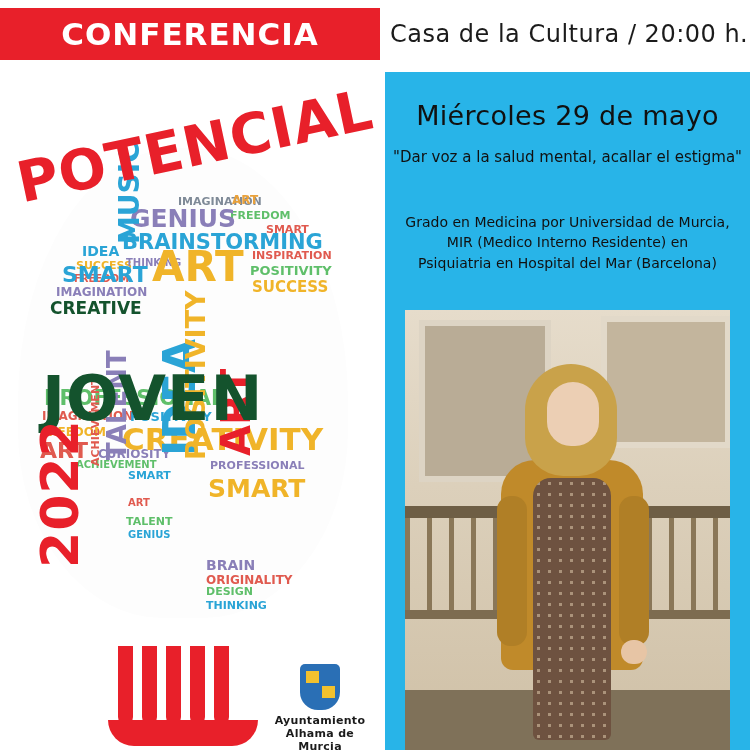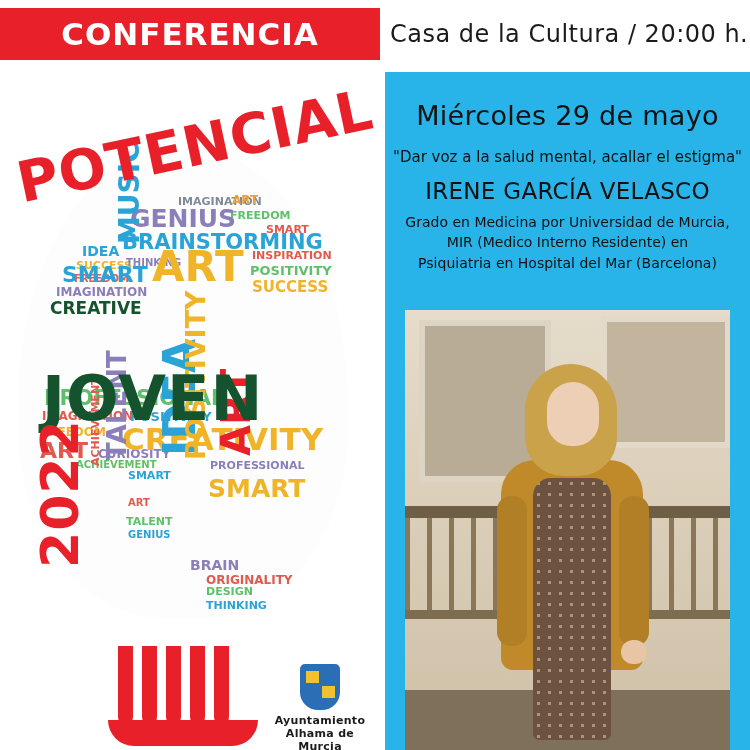--- a/index.html
+++ b/index.html
@@ -345,21 +345,21 @@
     <div class="wc" style="left:128px;top:402px;font-size:11px;color:#2aa4d6;">SMART</div>
     <div class="wc" style="left:90px;top:398px;font-size:11px;color:#e05a4f;transform:rotate(-90deg);transform-origin:left top;">ACHIEVEMENT</div>
     <div class="wc" style="left:158px;top:388px;font-size:44px;color:#2aa4d6;transform:rotate(-90deg);transform-origin:left top;">IDEA</div>
     <div class="wc" style="left:216px;top:388px;font-size:40px;color:#e8202a;transform:rotate(-90deg);transform-origin:left top;">ART</div>
     <div class="wc" style="left:210px;top:392px;font-size:11px;color:#8a7fb8;">PROFESSIONAL</div>
     <div class="wc" style="left:208px;top:408px;font-size:25px;color:#f0b429;">SMART</div>
     <div class="wc" style="left:182px;top:392px;font-size:27px;color:#f0b429;transform:rotate(-90deg);transform-origin:left top;">POSITIVITY</div>
     <div class="wc" style="left:128px;top:430px;font-size:10px;color:#e05a4f;">ART</div>
     <div class="wc" style="left:126px;top:448px;font-size:11px;color:#5fbf6a;">TALENT</div>
     <div class="wc" style="left:128px;top:462px;font-size:10px;color:#2aa4d6;">GENIUS</div>
-    <div class="wc" style="left:190px;top:490px;font-size:14px;color:#8a7fb8;">BRAIN</div>
+    <div class="wc" style="left:206px;top:490px;font-size:14px;color:#8a7fb8;">BRAIN</div>
     <div class="wc" style="left:206px;top:506px;font-size:12px;color:#e05a4f;">ORIGINALITY</div>
     <div class="wc" style="left:206px;top:518px;font-size:11px;color:#5fbf6a;">DESIGN</div>
     <div class="wc" style="left:206px;top:532px;font-size:11px;color:#2aa4d6;">THINKING</div>
 
     <div class="wc potencial">POTENCIAL</div>
     <div class="wc joven">JOVEN</div>
     <div class="wc year2022">2022</div>
 
     <div class="bars">
       <i></i>
@@ -374,21 +374,20 @@
       <div class="shield"></div>
       <div class="logo-name small">Ayuntamiento</div>
       <div class="logo-name">Alhama de Murcia</div>
 
     </div>
   </div>
 
   <div class="right-panel">
     <div class="date">Miércoles 29 de mayo</div>
     <div class="quote">"Dar voz a la salud mental, acallar el estigma"</div>
-    <div class="speaker">IRENE GARCÍA VELASCO</div>
     <div class="bio">
       <div>Grado en Medicina por Universidad de Murcia,</div>
       <div>MIR (Medico Interno Residente) en</div>
       <div>Psiquiatria en Hospital del Mar (Barcelona)</div>
     </div>
 
     <div class="photo">
       <div class="ph-wall"></div>
       <div class="ph-window"></div>
       <div class="ph-window2"></div>

